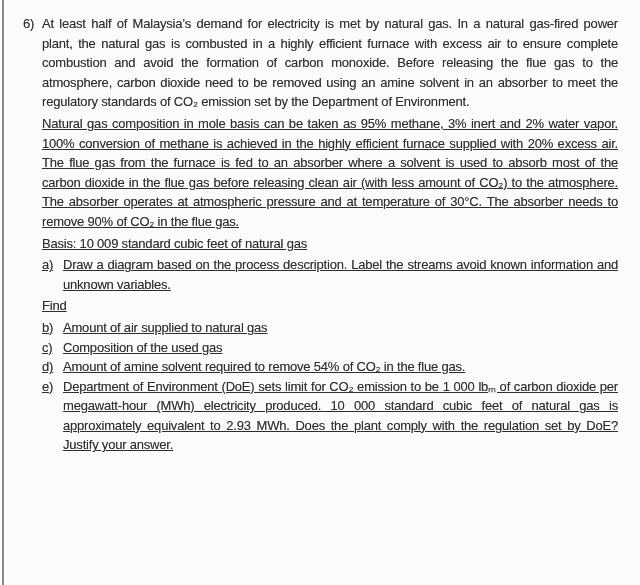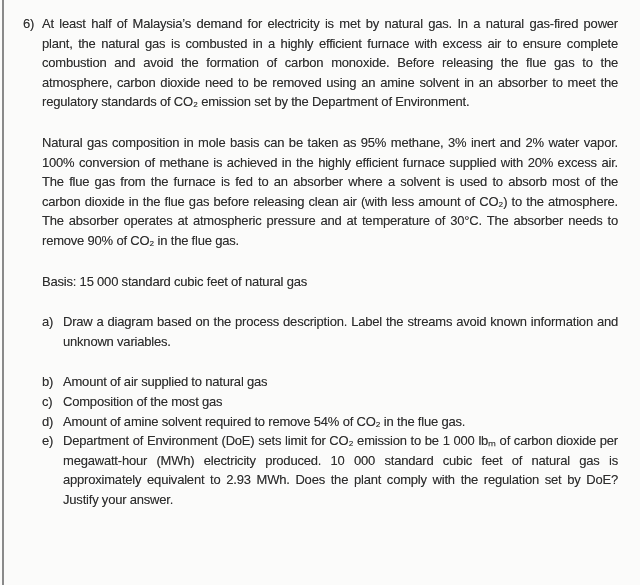--- a/index.html
+++ b/index.html
@@ -50,21 +50,21 @@
   .q-item {
     display: grid;
     grid-template-columns: 19px 1fr;
     align-items: start;
   }
 
   .q-num { white-space: nowrap; }
 
   .just { text-align: justify; }
 
-  .gap { margin-top: 21px; }
+  .gap { margin-top: 2px; text-decoration: underline; }
 
   
   .sub {
     display: grid;
     grid-template-columns: 21px 1fr;
     align-items: start;
   }
   .sub .sublabel { white-space: nowrap; }
 </style>
 </head>
@@ -79,39 +79,40 @@
 
       <span class="q-num">6)</span>
 
       <div class="q-body">
 
         <p class="just">At least half of Malaysia’s demand for electricity is met by natural gas. In a natural gas-fired power plant, the natural gas is combusted in a highly efficient furnace with excess air to ensure complete combustion and avoid the formation of carbon monoxide. Before releasing the flue gas to the atmosphere, carbon dioxide need to be removed using an amine solvent in an absorber to meet the regulatory standards of CO₂ emission set by the Department of Environment.</p>
 
         <p class="just gap">Natural gas composition in mole basis can be taken as 95% methane, 3% inert and 2% water vapor. 100% conversion of methane is achieved in the highly efficient furnace supplied with 20% excess air. The flue gas from the furnace is fed to an absorber where a solvent is used to absorb most of the carbon dioxide in the flue gas before releasing clean air (with less amount of CO₂) to the atmosphere. The absorber operates at atmospheric pressure and at temperature of 30°C. The absorber needs to remove 90% of CO₂ in the flue gas.</p>
 
         <div class="gap">
-          <div>Basis: 15 000 standard cubic feet of natural gas</div>
+          <div>Basis: 10 009 standard cubic feet of natural gas</div>
         </div>
 
         <div class="sub gap">
           <span class="sublabel">a)</span>
           <p class="just">Draw a diagram based on the process description. Label the streams avoid known information and unknown variables.</p>
         </div>
 
+        <p class="gap">Find</p>
 
         <div class="gap">
 
           <div class="sub">
             <span class="sublabel">b)</span>
             <p>Amount of air supplied to natural gas</p>
           </div>
 
           <div class="sub">
             <span class="sublabel">c)</span>
-            <p>Composition of the most gas</p>
+            <p>Composition of the used gas</p>
           </div>
 
           <div class="sub">
             <span class="sublabel">d)</span>
             <p>Amount of amine solvent required to remove 54% of CO₂ in the flue gas.</p>
           </div>
 
           <div class="sub">
             <span class="sublabel">e)</span>
             <p class="just">Department of Environment (DoE) sets limit for CO₂ emission to be 1 000 lbₘ of carbon dioxide per megawatt-hour (MWh) electricity produced. 10 000 standard cubic feet of natural gas is approximately equivalent to 2.93 MWh. Does the plant comply with the regulation set by DoE? Justify your answer.</p>

